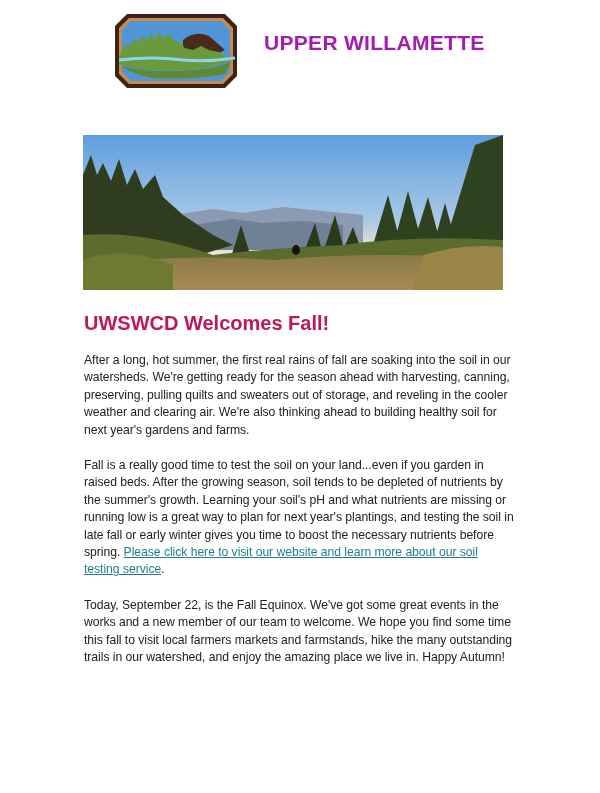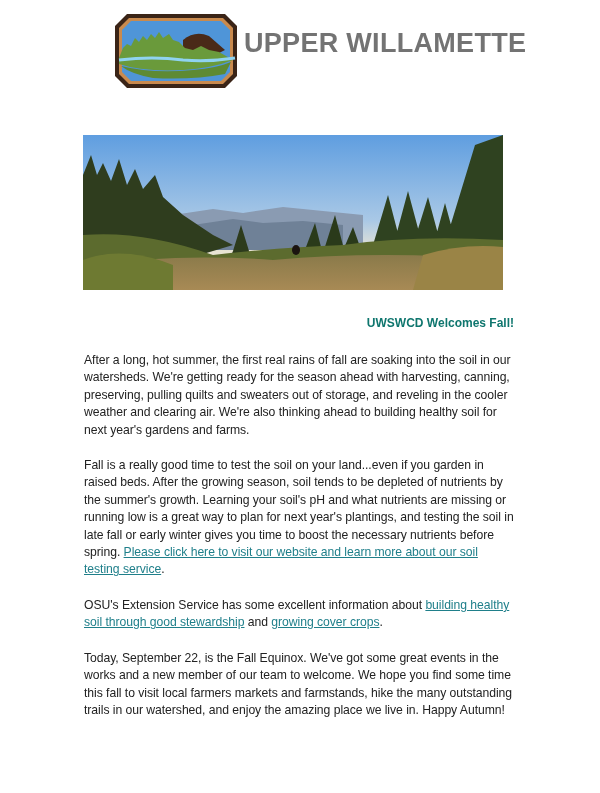--- a/index.html
+++ b/index.html
@@ -1,24 +1,24 @@
 <!DOCTYPE html>
 <html><head>
 <meta charset="utf-8">
 <style>
   html,body{margin:0;padding:0;background:#fff;}
   body{width:600px;height:793px;overflow:hidden;position:relative;font-family:"Liberation Sans",sans-serif;color:#222;}
   .header{position:absolute;left:0;top:0;width:600px;height:100px;}
   .logo-badge{position:absolute;left:113px;top:12px;width:126px;height:78px;}
   .logo-text{position:absolute;left:244px;top:32px;}
-  .logo-title{font-family:"Liberation Sans",sans-serif;font-weight:bold;font-size:27px;color:#737373;letter-spacing:0.3px;line-height:22px;white-space:nowrap;}
+  .logo-title{font-family:"Liberation Sans",sans-serif;font-weight:bold;font-size:21px;color:#a21caf;letter-spacing:0.3px;line-height:22px;white-space:nowrap;margin-left:20px;}
   .logo-sub{font-family:"Liberation Sans",sans-serif;font-size:11.6px;color:#3a2417;line-height:14px;white-space:nowrap;letter-spacing:-0.1px;}
   .hero{position:absolute;left:83px;top:135px;width:420px;height:155px;overflow:hidden;}
   .content{position:absolute;left:84px;top:310px;width:430px;}
-  h1{font-family:"Liberation Sans",sans-serif;font-size:12px;font-weight:bold;text-align:right;margin:0 0 9px 0;color:#0f766e;line-height:26px;}
+  h1{font-family:"Liberation Sans",sans-serif;font-size:20px;font-weight:bold;text-align:left;margin:0 0 9px 0;color:#be185d;line-height:26px;}
   p{font-size:12.2px;line-height:17.4px;margin:16px 0 18px 0;color:#222;letter-spacing:-0.05px;}
   a{color:#1f7f8a;text-decoration:underline;}
 </style>
 </head>
 <body>
 
 <div class="header">
   <div class="logo-badge">
     <svg width="126" height="78" viewBox="0 0 126 78">
       <path d="M14 2 L112 2 L124 14 L124 64 L112 76 L14 76 L2 64 L2 14 Z" fill="#3a2417"></path>
@@ -60,15 +60,14 @@
     <path d="M0 125 Q40 110 90 130 L90 155 L0 155 Z" fill="#6e7a32"></path>
     <path d="M340 120 Q380 108 420 112 L420 155 L330 155 Z" fill="#9a8446"></path>
     <ellipse cx="213" cy="115" rx="4" ry="5" fill="#1b1410"></ellipse>
   </svg>
 </div>
 
 <div class="content">
   <h1>UWSWCD Welcomes Fall!</h1>
   <p>After a long, hot summer, the first real rains of fall are soaking into the soil in our watersheds. We're getting ready for the season ahead with harvesting, canning, preserving, pulling quilts and sweaters out of storage, and reveling in the cooler weather and clearing air. We're also thinking ahead to building healthy soil for next year's gardens and farms.</p>
   <p><span>Fall is a really good time to test the soil on your land...even if you garden in raised beds. After the growing season, soil tends to be depleted of nutrients by the summer's growth. Learning your soil's pH and what nutrients are missing or running low is a great way to plan for next year's plantings, and testing the soil in late fall or early winter gives you time to boost the necessary nutrients before spring. </span><a href="#">Please click here to visit our website and learn more about our soil testing service</a><span>.</span></p>
-  <p><span>OSU's Extension Service has some excellent information about </span><a href="#">building healthy soil through good stewardship</a><span> and </span><a href="#">growing cover crops</a><span>.</span></p>
   <p>Today, September 22, is the Fall Equinox. We've got some great events in the works and a new member of our team to welcome. We hope you find some time this fall to visit local farmers markets and farmstands, hike the many outstanding trails in our watershed, and enjoy the amazing place we live in. Happy Autumn!</p>
 </div>
 
 </body></html>

